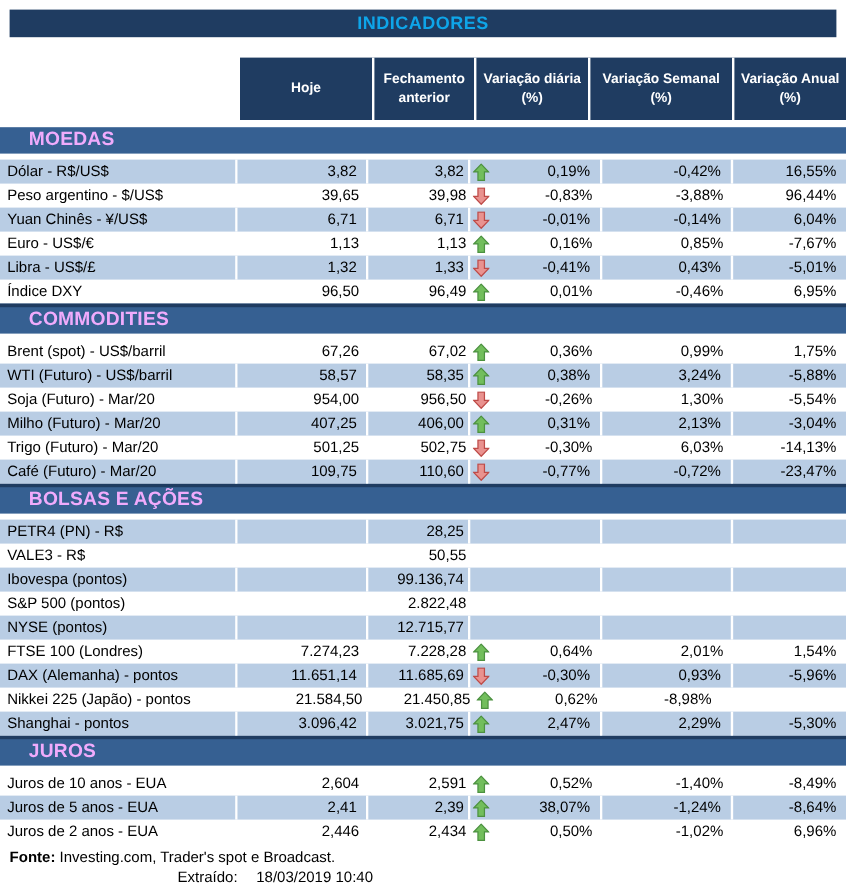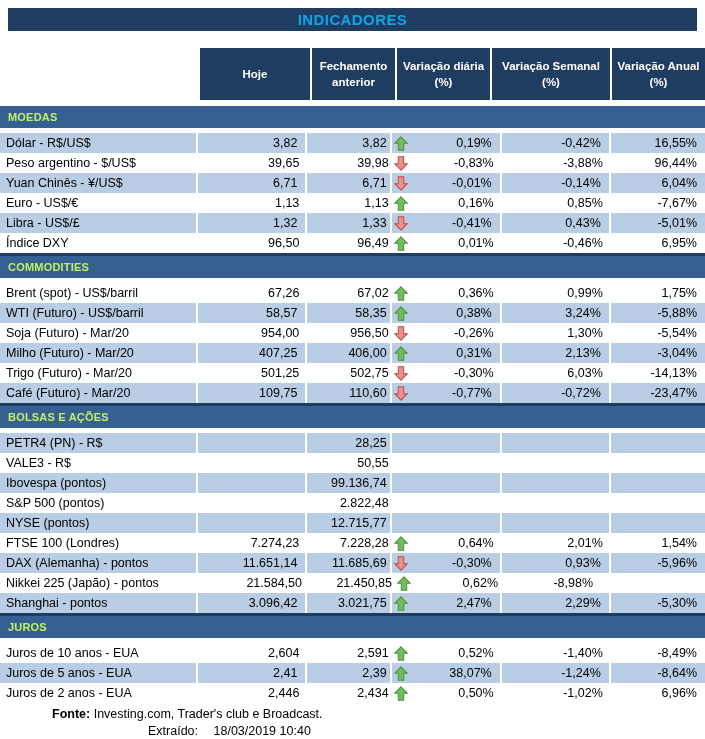--- a/index.html
+++ b/index.html
@@ -23,39 +23,39 @@
   .header-row{margin:17px 0 0 200px;display:flex;height:52px;}
   .hcell{
     background:var(--navy);color:#fff;font-weight:bold;font-size:11.5px;
     display:flex;align-items:center;justify-content:center;text-align:center;
     border-left:2px solid #fff;padding:0 4px;line-height:1.4;
   }
   .hcell:first-child{border-left:none;}
   .w1{width:110px;}.w2{width:85px;}.w3{width:95px;}.w4{width:120px;}.w5{width:95px;}
   #sections{margin-top:6px;}
   .section-bar{
-    height:22px;background:var(--section-blue);color:#bef264;font-weight:bold;
-    font-size:11px;display:flex;align-items:center;padding-left:8px;
+    height:22px;background:var(--section-blue);color:#f0abfc;font-weight:bold;
+    font-size:16px;display:flex;align-items:center;padding-left:24px;
     margin-bottom:5px;letter-spacing:.2px;
   }
   .section-bar.bordered{border-top:3px solid var(--navy);height:25px;}
   .row{display:flex;height:20px;font-size:12.5px;}
   .cell{height:100%;display:flex;align-items:center;}
   .shaded .cell{background:var(--row-blue);border-right:2px solid #fff;}
   .shaded .cell:last-child{border-right:none;}
   .c-label{width:200px;padding-left:6px;}
   .c-hoje{width:110px;justify-content:flex-end;padding-right:8px;}
   .c-fech{width:85px;justify-content:flex-end;padding-right:3px;}
   .c-diaria{width:111px;justify-content:space-between;padding:0 8px 0 2px;}
   .c-semanal{width:110px;justify-content:flex-end;padding-right:8px;}
   .c-anual{width:95px;justify-content:flex-end;padding-right:8px;}
   .arrow{display:flex;align-items:center;width:15px;}
   .footer{margin-top:4px;font-size:12.5px;}
   .fonte-line{padding-left:8px;}
-  .fonte-line .bold{font-weight:bold;margin-left:44px;}
+  .fonte-line .bold{font-weight:bold;}
   .extraido-line{padding-left:148px;margin-top:3px;}
   .extraido-line .val{margin-left:12px;}
 </style>
 </head>
 <body>
 
 <div class="page">
 
   <div class="title-bar">
     <span>INDICADORES</span>
@@ -411,21 +411,21 @@
           <span>0,50%</span>
         </div>
         <div class="cell c-semanal">-1,02%</div>
         <div class="cell c-anual">6,96%</div>
       </div>
     </div>
 
   <div class="footer">
     <div class="fonte-line">
       <span class="bold">Fonte:</span>
-      <span>Investing.com, Trader's club e Broadcast.</span>
+      <span>Investing.com, Trader's spot e Broadcast.</span>
     </div>
     <div class="extraido-line">
       <span>Extraído:</span>
       <span class="val">18/03/2019 10:40</span>
     </div>
   </div>
 
 </div>
 
 </body></html>

